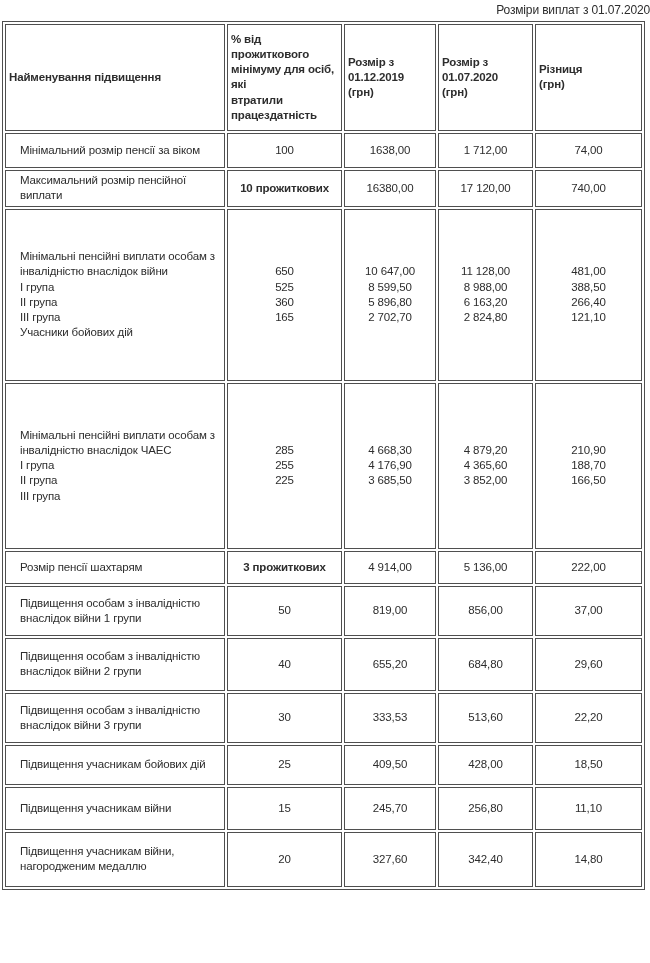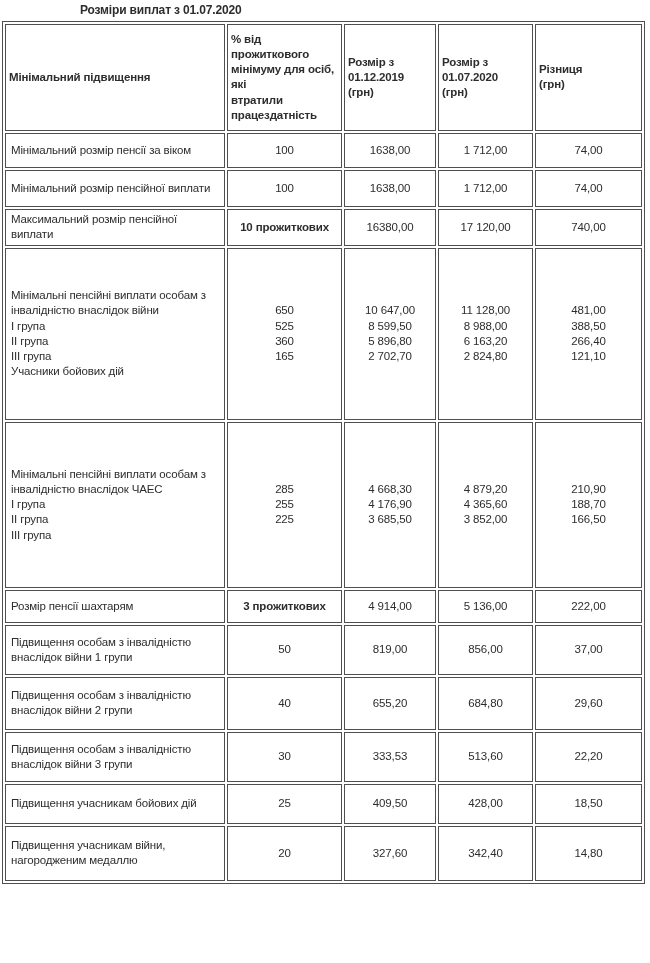--- a/index.html
+++ b/index.html
@@ -12,22 +12,22 @@
     height: 963px;
     overflow: hidden;
     color: #2d2d2d;
     font-family: "Liberation Sans", sans-serif;
     font-size: 11.5px;
     line-height: 1.32;
     letter-spacing: -0.15px;
   }
   .title {
     font-size: 12px;
-    font-weight: 700;
-    text-align: left;
+    font-weight: 400;
+    text-align: right;
     padding: 3px 0 2px 80px;
     white-space: pre;
   }
   table.payments {
     margin-left: 2px;
     table-layout: fixed;
     border-collapse: separate;
     border-spacing: 2px;
     border: 1px solid #4f4f4f;
   }
@@ -44,21 +44,21 @@
     padding: 2px 3px;
     overflow: hidden;
   }
   th {
     font-weight: 700;
     text-align: left;
   }
   td { text-align: center; }
   td.name {
     text-align: left;
-    padding-left: 5px;
+    padding-left: 14px;
   }
   td.b { font-weight: 700; margin-top: 30px; }
   tr.hr  { height: 107px; }
   tr.r0  { height: 35px;  }
   tr.r1  { height: 37px;  }
   tr.r2  { height: 37px;  }
   tr.r3  { height: 172px; }
   tr.r4  { height: 166px; }
   tr.r5  { height: 33px; border-radius: 16px;  }
   tr.r6  { height: 56px;  }
@@ -77,44 +77,37 @@
 <table class="payments">
   <colgroup>
     <col class="c1">
       <col class="c2">
       <col class="c3">
       <col class="c4">
       <col class="c5">
   </colgroup>
   <thead>
     <tr class="hr">
-      <th>Мінімальний підвищення</th>
+      <th>Найменування підвищення</th>
       <th>% від прожиткового
 мінімуму для осіб, які
 втратили
 працездатність</th>
       <th>Розмір  з
 01.12.2019 (грн)</th>
       <th>Розмір  з
 01.07.2020
 (грн)</th>
       <th>Різниця
 (грн)</th>
     </tr>
   </thead>
   <tbody>
     <tr class="r0">
       <td class="name">Мінімальний розмір пенсії за віком</td>
-      <td>100</td>
-      <td>1638,00</td>
-      <td>1 712,00</td>
-      <td>74,00</td>
-    </tr>
-    <tr class="r1">
-      <td class="name">Мінімальний розмір пенсійної виплати</td>
       <td>100</td>
       <td>1638,00</td>
       <td>1 712,00</td>
       <td>74,00</td>
     </tr>
     <tr class="r2">
       <td class="name">Максимальний розмір пенсійної виплати</td>
       <td class="b">10 прожиткових</td>
       <td>16380,00</td>
       <td>17 120,00</td>
@@ -194,20 +187,27 @@
       <td>513,60</td>
       <td>22,20</td>
     </tr>
     <tr class="r10">
       <td class="name">Підвищення учасникам бойових дій</td>
       <td>25</td>
       <td>409,50</td>
       <td>428,00</td>
       <td>18,50</td>
     </tr>
+    <tr class="r11">
+      <td class="name">Підвищення учасникам війни</td>
+      <td>15</td>
+      <td>245,70</td>
+      <td>256,80</td>
+      <td>11,10</td>
+    </tr>
     <tr class="r12">
       <td class="name">Підвищення учасникам війни,
 нагородженим медаллю</td>
       <td>20</td>
       <td>327,60</td>
       <td>342,40</td>
       <td>14,80</td>
     </tr>
   </tbody>
 </table>

